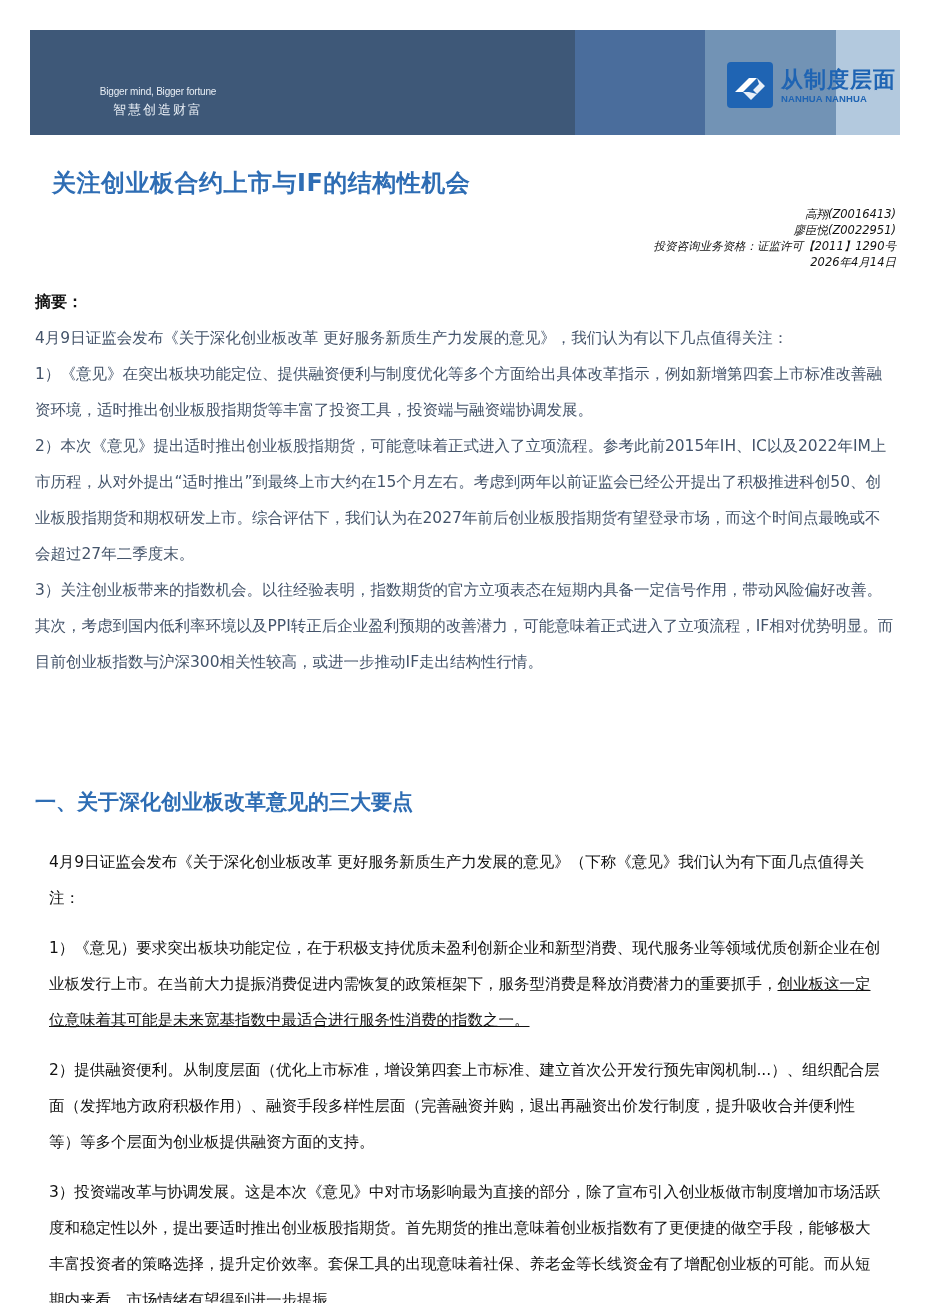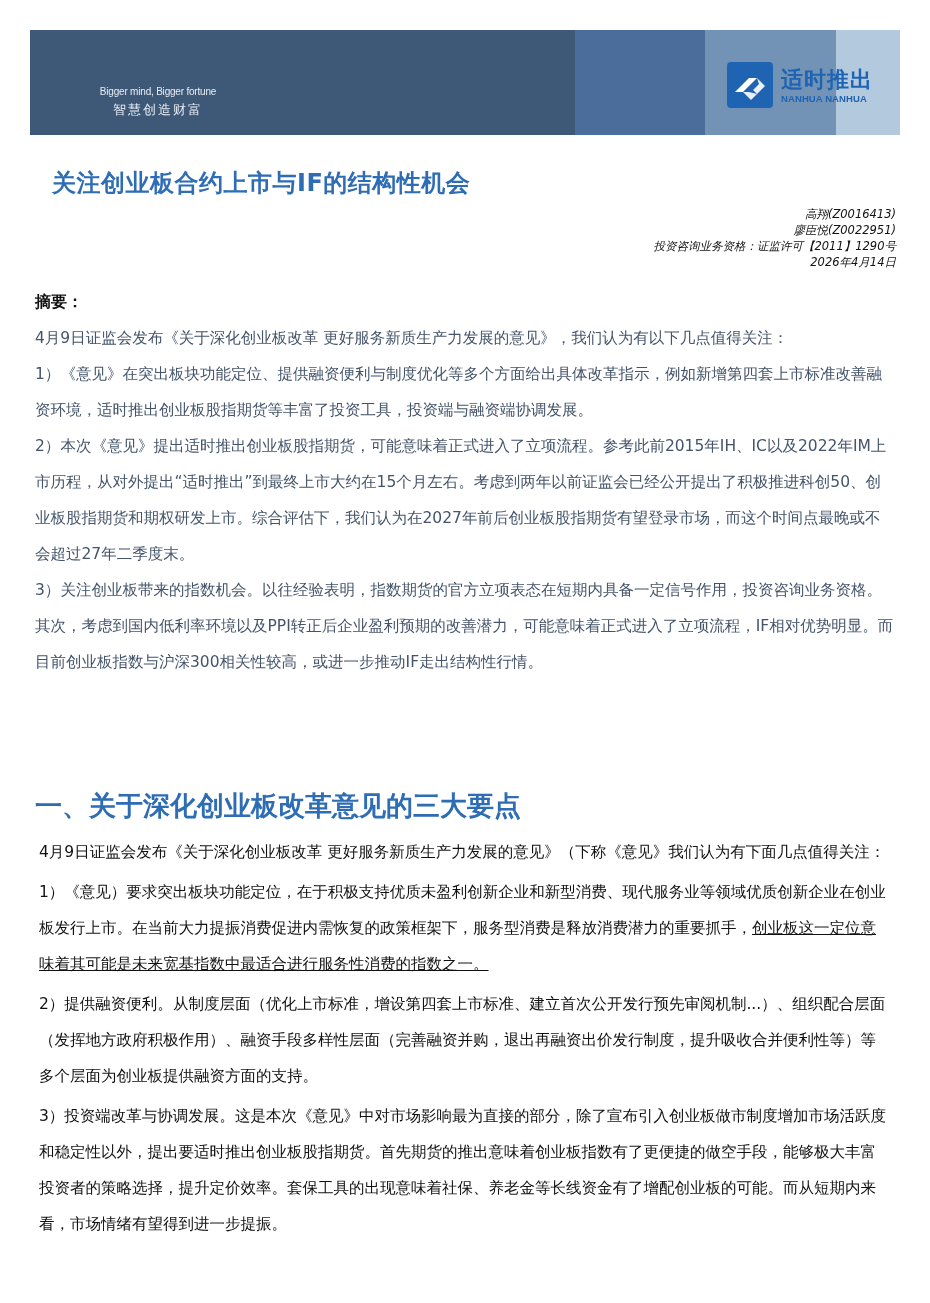--- a/index.html
+++ b/index.html
@@ -44,24 +44,24 @@
   }
   .content {
     position: absolute; left: 35px; width: 860px;
     font-size: 15.5px; line-height: 36px; font-family: "DejaVu Sans", sans-serif;
   }
   .abstract { top: 320px; color: #44546a; }
   .abstract p { margin: 0; }
   .b { font-weight: normal; }
   .section-title {
     position: absolute; left: 35px; top: 788px; margin: 0;
-    font-size: 27px; font-weight: bold; color: #2e6db4; font-family: "DejaVu Sans", sans-serif;
+    font-size: 21px; font-weight: bold; color: #2e6db4; font-family: "DejaVu Sans", sans-serif;
   }
   .body-text { top: 830px; color: #111; }
-  .body-text p { margin: 4px; }
+  .body-text p { margin: 14px; }
   .u { text-decoration: underline; }
 </style>
 </head>
 <body>
 
 <div class="banner">
   <div class="band band-1"></div>
   <div class="band band-2"></div>
   <div class="band band-3"></div>
   <div class="slogan">
@@ -70,42 +70,42 @@
   </div>
   <div class="logo">
     <div class="logo-mark">
       <svg width="46" height="46" viewBox="0 0 46 46">
         <path d="M8 30 L22 16 L30 16 L16 30 Z" fill="#ffffff"></path>
         <path d="M16 30 L24 38 L30 32 L22 30 Z" fill="#ffffff" opacity="0.9"></path>
         <path d="M30 16 L38 24 L30 32 L26 28 L32 22 Z" fill="#ffffff" opacity="0.9"></path>
       </svg>
     </div>
     <div class="logo-text">
-      <div class="logo-cn">适时推出</div>
+      <div class="logo-cn">从制度层面</div>
       <div class="logo-en">NANHUA NANHUA</div>
     </div>
   </div>
 </div>
 
 <h1 class="title">关注创业板合约上市与IF的结构性机会</h1>
 
 <div class="meta">
   <div>高翔(Z0016413)</div>
   <div>廖臣悦(Z0022951)</div>
   <div>投资咨询业务资格：证监许可【2011】1290号</div>
   <div>2026年4月14日</div>
 </div>
 
 <div class="abstract-label">摘要：</div>
 
 <div class="content abstract">
   <p>4月9日证监会发布《关于深化创业板改革 更好服务新质生产力发展的意见》，我们认为有以下几点值得关注：</p>
   <p><span>1）</span><span class="b">《意见》在突出板块功能定位、提供融资便利与制度优化等多个方面给出具体改革指示</span><span>，例如新增第四套上市标准改善融资环境，适时推出创业板股指期货等丰富了投资工具，投资端与融资端协调发展。</span></p>
   <p><span>2）</span><span class="b">本次《意见》提出适时推出创业板股指期货，可能意味着正式进入了立项流程。</span><span>参考此前2015年IH、IC以及2022年IM上市历程，从对外提出“适时推出”到最终上市大约在15个月左右。考虑到两年以前证监会已经公开提出了积极推进科创50、创业板股指期货和期权研发上市。综合评估下，我们认为在2027年前后创业板股指期货有望登录市场，而这个时间点最晚或不会超过27年二季度末。</span></p>
-  <p><span>3）</span><span class="b">关注创业板带来的指数机会。</span><span>以往经验表明，指数期货的官方立项表态在短期内具备一定信号作用，投资咨询业务资格。</span></p>
+  <p><span>3）</span><span class="b">关注创业板带来的指数机会。</span><span>以往经验表明，指数期货的官方立项表态在短期内具备一定信号作用，带动风险偏好改善。</span></p>
   <p>其次，考虑到国内低利率环境以及PPI转正后企业盈利预期的改善潜力，可能意味着正式进入了立项流程，IF相对优势明显。而目前创业板指数与沪深300相关性较高，或进一步推动IF走出结构性行情。</p>
 </div>
 
 <h2 class="section-title">一、关于深化创业板改革意见的三大要点</h2>
 
 <div class="content body-text">
   <p>4月9日证监会发布《关于深化创业板改革 更好服务新质生产力发展的意见》（下称《意见》我们认为有下面几点值得关注：</p>
   <p><span class="b">1）《意见）要求突出板块功能定位，在于积极支持优质未盈利创新企业和新型消费、现代服务业等领域优质创新企业在创业板发行上市。</span><span>在当前大力提振消费促进内需恢复的政策框架下，服务型消费是释放消费潜力的重要抓手，</span><span class="u">创业板这一定位意味着其可能是未来宽基指数中最适合进行服务性消费的指数之一。</span></p>
   <p><span class="b">2）提供融资便利。</span><span>从制度层面（优化上市标准，增设第四套上市标准、建立首次公开发行预先审阅机制...）、组织配合层面（发挥地方政府积极作用）、融资手段多样性层面（完善融资并购，退出再融资出价发行制度，提升吸收合并便利性等）等多个层面为创业板提供融资方面的支持。</span></p>
   <p><span class="b">3）投资端改革与协调发展。</span><span>这是本次《意见》中对市场影响最为直接的部分，除了宣布引入创业板做市制度增加市场活跃度和稳定性以外，</span><span class="b">提出要适时推出创业板股指期货。</span><span>首先期货的推出意味着创业板指数有了更便捷的做空手段，能够极大丰富投资者的策略选择，提升定价效率。套保工具的出现意味着社保、养老金等长线资金有了增配创业板的可能。而从短期内来看，市场情绪有望得到进一步提振。</span></p>

